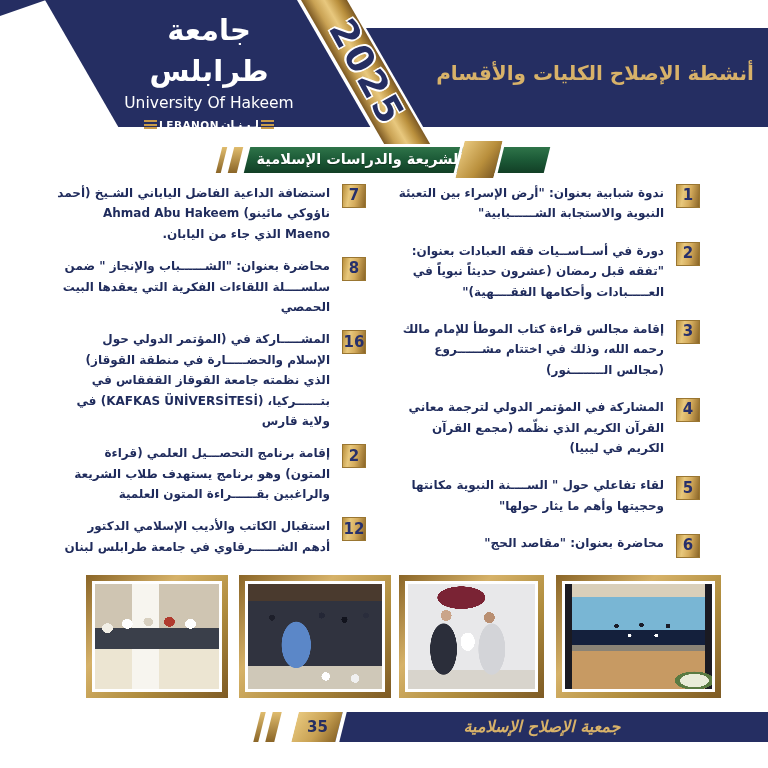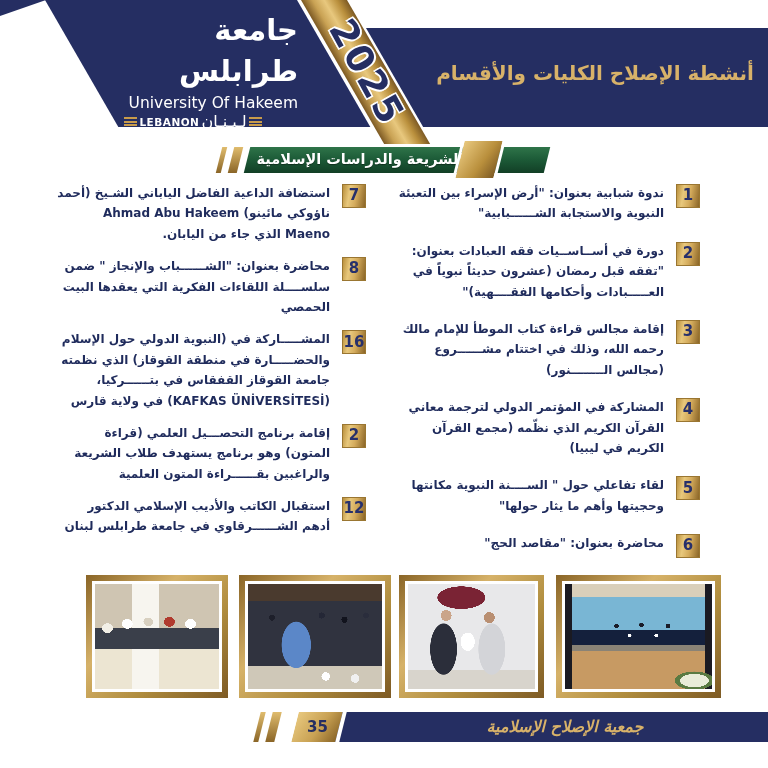--- a/index.html
+++ b/index.html
@@ -4,27 +4,27 @@
 <style>
   html,body{margin:0;padding:0;background:#fff;}
   .page{position:relative;width:768px;height:768px;background:#fff;overflow:hidden;
         font-family:"DejaVu Sans",sans-serif;}
 
   
   .corner-tri{position:absolute;left:0;top:0;width:46px;height:16px;background:#252e62;
               clip-path:polygon(0 0,100% 0,0 100%);}
   .band-left{position:absolute;left:45px;top:0;width:252px;height:127px;background:#252e62;
              transform:skewX(30deg);transform-origin:top left;}
-  .logo-box{position:absolute;left:88px;top:10px;width:210px;text-align:right;color:#fff;}
+  .logo-box{position:absolute;left:104px;top:10px;width:210px;text-align:center;color:#fff;}
   .logo-ar{font-size:29px;font-weight:bold;line-height:1.4;letter-spacing:1px;}
   .logo-en{font-size:15.5px;margin-top:3px;font-weight:500;}
-  .logo-country{display:flex;align-items:center;justify-content:center;gap:2px;direction:ltr;}
+  .logo-country{display:flex;align-items:center;justify-content:center;gap:2px;margin-top:6px;direction:ltr;}
   .eqbars{width:13px;height:9px;background:repeating-linear-gradient(180deg,#c89b4a 0 2px,transparent 2px 3.5px);}
   .country-en{font-size:10.5px;font-weight:bold;letter-spacing:.5px;}
-  .country-ar{font-size:16px;font-weight:normal;}
+  .country-ar{font-size:11px;font-weight:bold;}
 
   .band-gold{position:absolute;left:301px;top:0;width:46px;height:144px;transform:skewX(30deg);
              transform-origin:top left;
              background:linear-gradient(90deg,#7d5a24,#c9a254 25%,#e8c87e 50%,#b98f3c 78%,#7d5a24);}
   .year-ribbon{position:absolute;left:312px;top:30px;width:110px;height:85px;display:flex;
                align-items:center;justify-content:center;transform:rotate(61deg);
                font-size:37px;font-weight:bold;color:#252e62;letter-spacing:3px;
                text-shadow:-1.5px -1.5px 0 #fff,1.5px -1.5px 0 #fff,-1.5px 1.5px 0 #fff,1.5px 1.5px 0 #fff;}
   .band-right{position:absolute;left:366px;top:28px;width:420px;height:99px;background:#252e62;
               transform:skewX(30deg);transform-origin:top left;}
@@ -103,21 +103,21 @@
              transform:skewX(-14deg);transform-origin:top left;}
   .foot-slash{position:absolute;top:712px;height:30px;transform:skewX(-14deg);
               background:linear-gradient(180deg,#e0bc6d,#8a6527);}
   .foot-slash.s1{left:257px;width:5px;}
   .foot-slash.s2{left:269px;width:9px;}
   .page-num{position:absolute;left:291px;top:712px;width:52px;height:30px;transform:skewX(-14deg);
             background:linear-gradient(115deg,#e8c87e,#c9a254 55%,#8a6527);
             border-left:4px solid #fff;border-right:4px solid #fff;box-sizing:border-box;
             display:flex;align-items:center;justify-content:center;z-index:2;}
   .page-num span{transform:skewX(14deg);color:#252e62;font-size:15px;font-weight:bold;}
-  .foot-org{position:absolute;left:400px;top:717px;width:330px;text-align:center;direction:rtl;
+  .foot-org{position:absolute;left:377px;top:717px;width:330px;text-align:center;direction:rtl;
             color:#d8b269;font-size:16px;font-weight:bold;font-style:italic;z-index:2;}
 </style>
 </head>
 <body>
 
 <div class="page">
 
   <div class="corner-tri"></div>
   <div class="band-left"></div>
   <div class="logo-box">
@@ -175,21 +175,21 @@
     </div>
     <div class="item">
       <span class="badge">8</span>
       <span>محاضرة بعنوان: "الشــــــباب والإنجاز " ضمن سلســــلة اللقاءات الفكرية التي يعقدها البيت الحمصي</span>
     </div>
     <div class="item">
       <span class="badge">9</span>
     </div>
     <div class="item">
       <span class="badge">16</span>
-      <span>المشـــــاركة في (النبوية الدولي حول الإسلام والحضـــــارة في منطقة القوقاز) الذي نظمته جامعة القوقاز القفقاس في بتــــــركيا، (KAFKAS ÜNİVERSİTESİ) في ولاية قارس</span>
+      <span>المشـــــاركة في (المؤتمر الدولي حول الإسلام والحضـــــارة في منطقة القوقاز) الذي نظمته جامعة القوقاز القفقاس في بتــــــركيا، (KAFKAS ÜNİVERSİTESİ) في ولاية قارس</span>
     </div>
     <div class="item">
       <span class="badge">2</span>
       <span>إقامة برنامج التحصـــيل العلمي (قراءة المتون) وهو برنامج يستهدف طلاب الشريعة والراغبين بقــــــراءة المتون العلمية</span>
     </div>
     <div class="item">
       <span class="badge">12</span>
       <span>استقبال الكاتب والأديب الإسلامي الدكتور أدهم الشــــــرقاوي في جامعة طرابلس لبنان</span>
     </div>
   </div>

